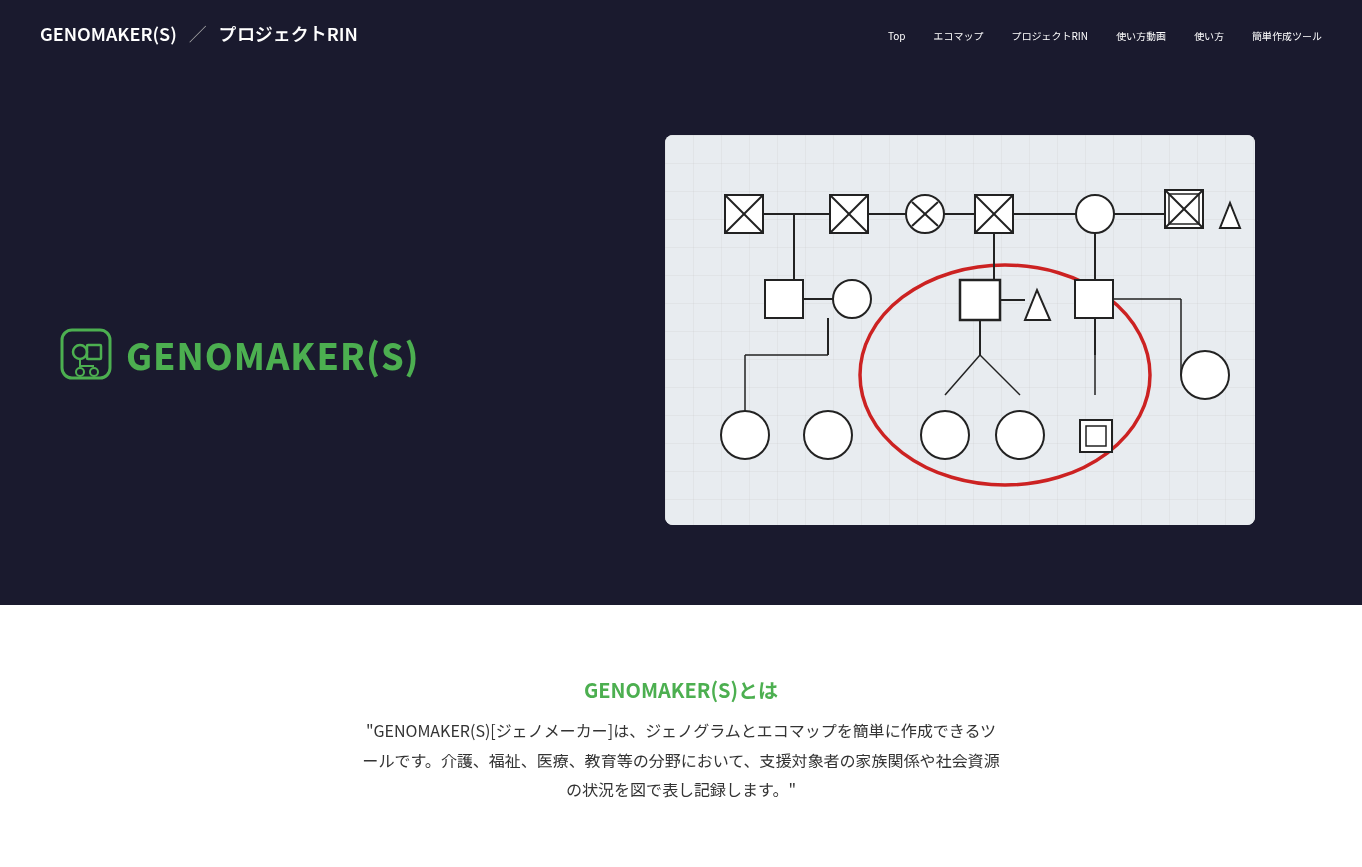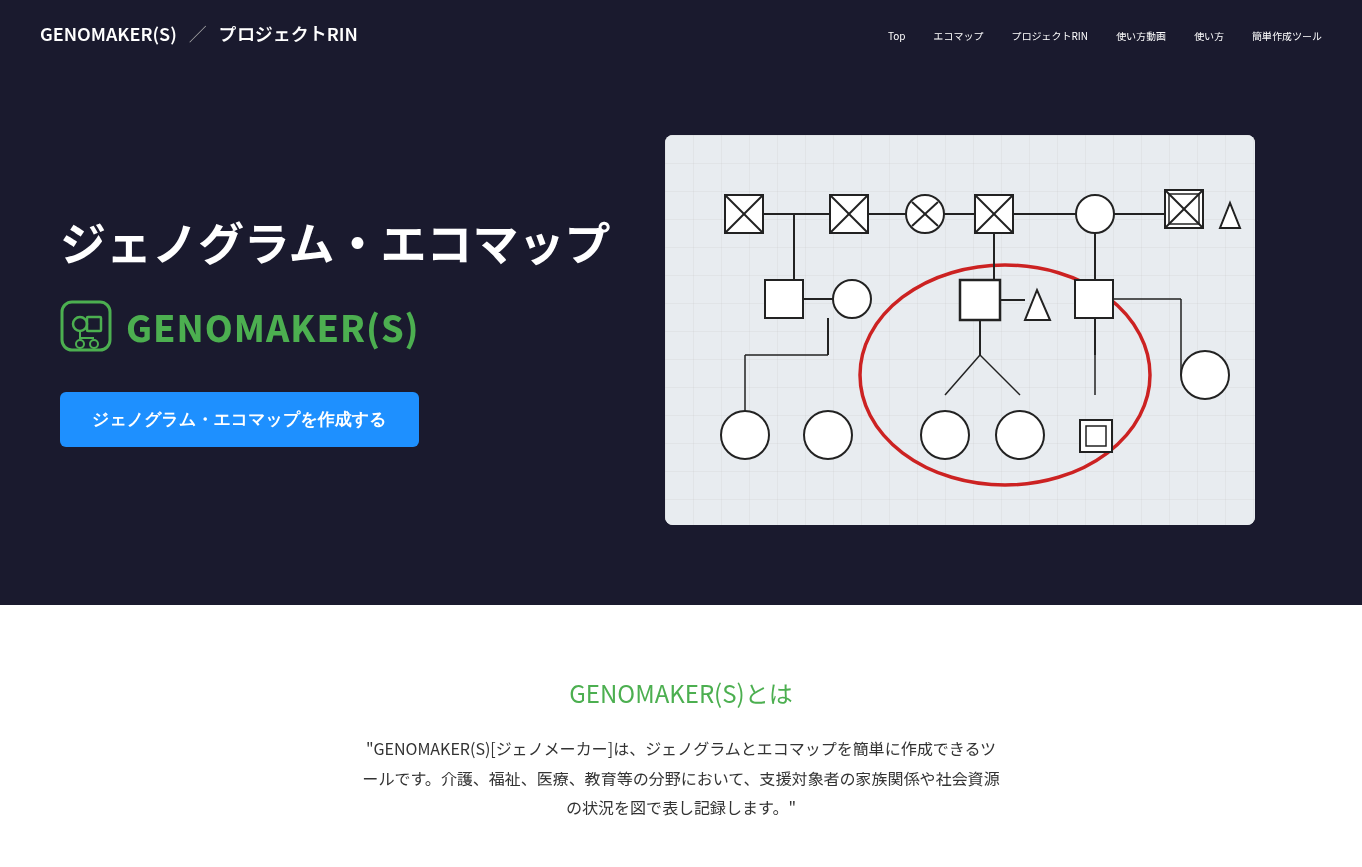--- a/index.html
+++ b/index.html
@@ -142,23 +142,23 @@
 
     
     .about-section {
       background: #fff;
       padding: 70px 40px 50px 40px;
       text-align: center;
     }
 
     .about-title {
       color: #4caf50;
-      font-size: 24px;
-      font-weight: 400;
-      margin-bottom: 24px;
+      font-size: 20px;
+      font-weight: 700;
+      margin-bottom: 12px;
     }
 
     .about-description {
       color: #333;
       font-size: 16px;
       line-height: 1.85;
       max-width: 640px;
       margin: 0 auto;
     }
   </style>
@@ -177,35 +177,34 @@
     <li><a href="#">プロジェクトRIN</a></li>
     <li><a href="#">使い方動画</a></li>
     <li><a href="#">使い方</a></li>
     <li><a href="#">簡単作成ツール</a></li>
   </ul>
 </nav>
 
 <section class="hero">
   <div class="hero-left">
     <h1 class="hero-title">
-      <span>ジェノグラム・エコマップ</span><br>
+      <br>
     </h1>
     <div class="hero-logo-area">
 
       <svg class="logo-icon" viewBox="0 0 52 52" xmlns="http://www.w3.org/2000/svg">
         <rect x="2" y="2" width="48" height="48" rx="10" fill="none" stroke="#4caf50" stroke-width="3"></rect>
         <circle cx="20" cy="24" r="7" fill="none" stroke="#4caf50" stroke-width="2.5"></circle>
         <rect x="27" y="17" width="14" height="14" rx="1" fill="none" stroke="#4caf50" stroke-width="2.5"></rect>
         <path d="M20 31 L20 38 L34 38" stroke="#4caf50" stroke-width="2" fill="none"></path>
         <circle cx="20" cy="44" r="4" fill="none" stroke="#4caf50" stroke-width="2"></circle>
         <circle cx="34" cy="44" r="4" fill="none" stroke="#4caf50" stroke-width="2"></circle>
       </svg>
       <span class="logo-text">GENOMAKER(S)</span>
     </div>
-    <button class="hero-cta-btn">ジェノグラム・エコマップを作成する</button>
   </div>
   <div class="hero-right">
     <div class="hero-image-placeholder">
       
       <svg class="genogram-svg" viewBox="0 0 590 390" xmlns="http://www.w3.org/2000/svg">
 
         <rect width="590" height="390" fill="#e8ecf0"></rect>
         <defs>
           <pattern id="grid" width="28" height="28" patternUnits="userSpaceOnUse">
             <path d="M 28 0 L 0 0 0 28" fill="none" stroke="#ccc" stroke-width="0.5"></path>

